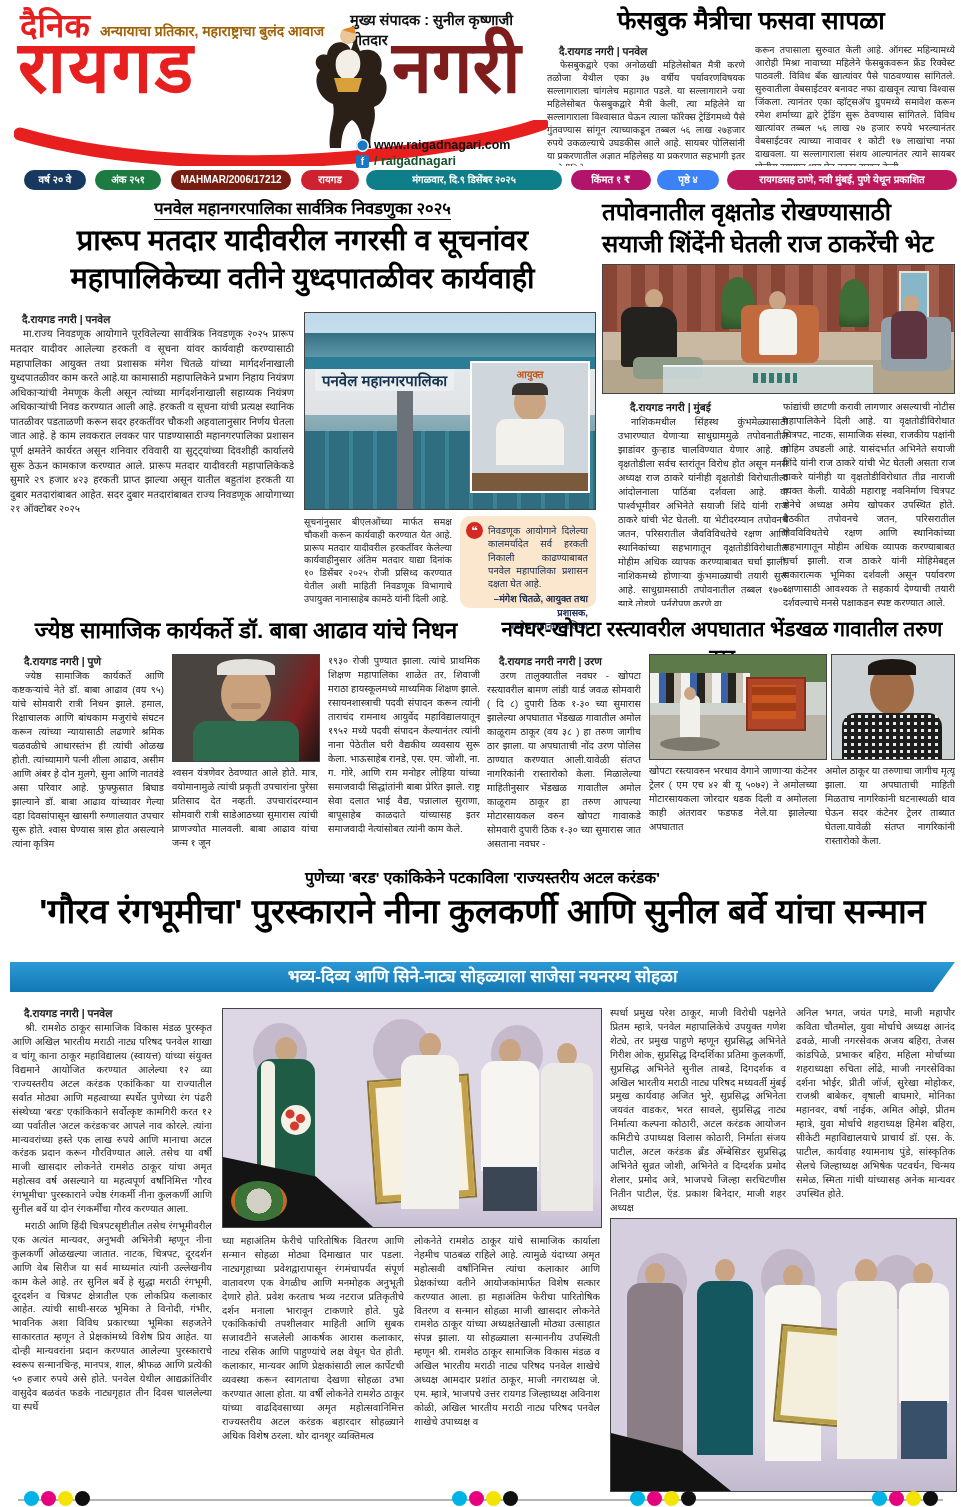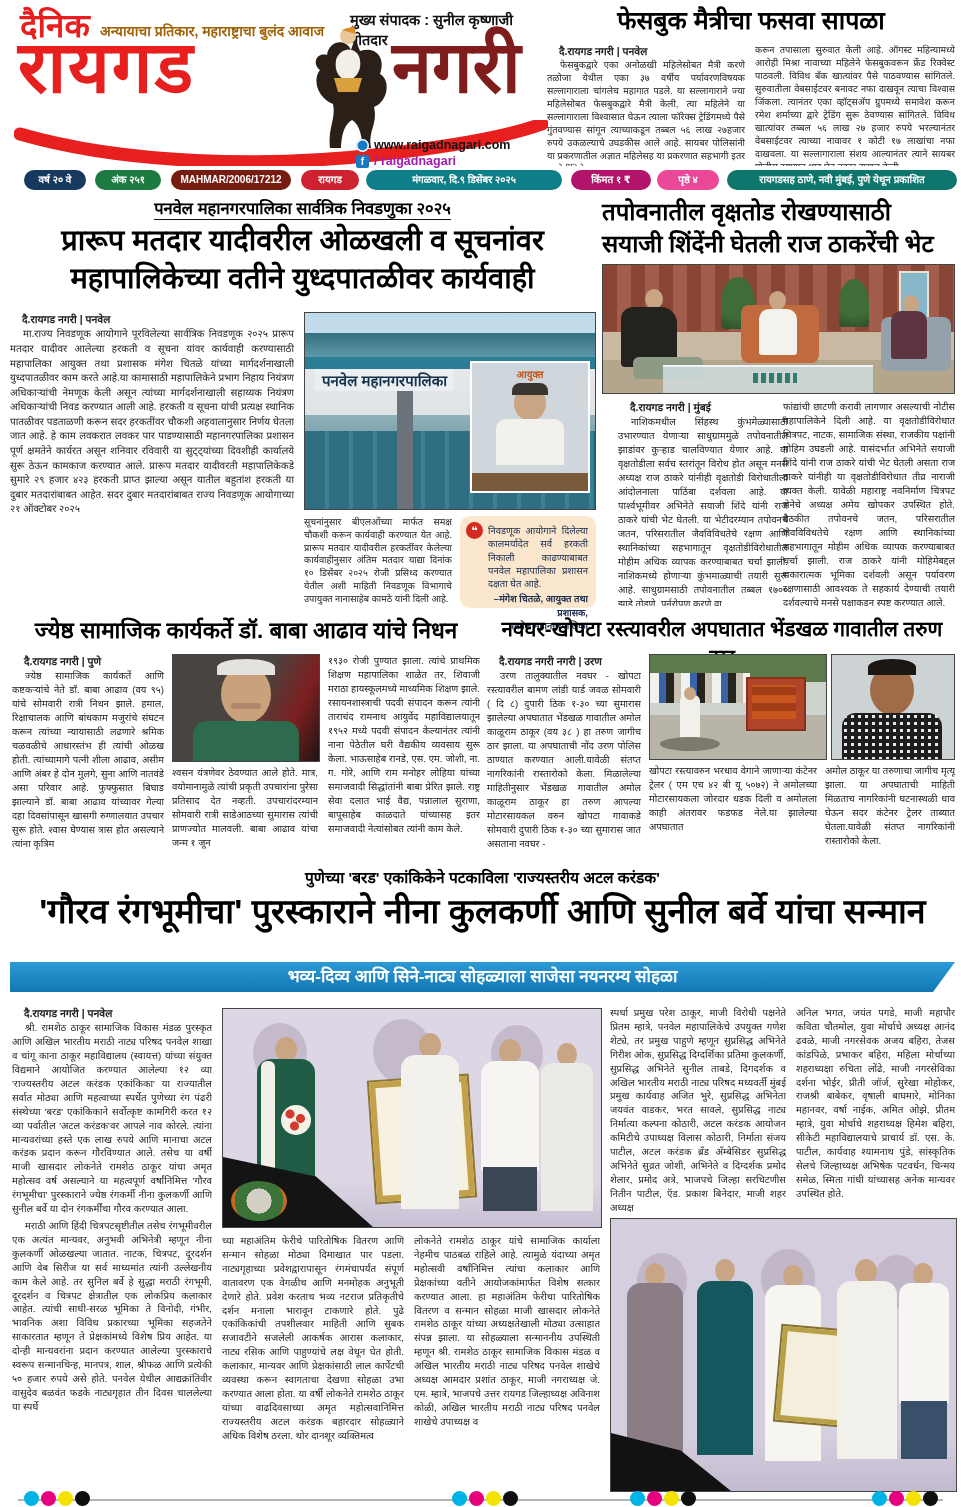--- a/index.html
+++ b/index.html
@@ -49,21 +49,21 @@
     <svg class="abs" style="left:14px;top:120px;" width="534" height="46" viewBox="0 0 534 46">
       <path d="M6 14 C110 44 250 48 370 34 C440 26 495 16 528 4" stroke="#e71f1f" stroke-width="13" fill="none" stroke-linecap="round"></path>
     </svg>
     <div class="abs" style="left:356px;top:138px;">
       <div style="display:flex;align-items:center;gap:5px;">
         <span style="width:13px;height:13px;border-radius:50%;background:#1778c6;display:inline-block;box-shadow:inset 0 0 0 1.5px #fff;"></span>
         <span style="font-size:12.5px;font-weight:700;color:#111;">www.raigadnagari.com</span>
       </div>
       <div style="display:flex;align-items:center;gap:5px;margin-top:2px;">
         <span style="width:13px;height:13px;border-radius:2px;background:#1778c6;color:#fff;font-size:10px;line-height:13px;text-align:center;font-weight:700;display:inline-block;">f</span>
-        <span style="font-size:12.5px;font-weight:700;color:#a21caf;">/ raigadnagari</span>
+        <span style="font-size:12.5px;font-weight:700;color:#14532d;">/ raigadnagari</span>
       </div>
     </div>
   </div>
 
   <div class="abs" style="left:545px;top:2px;width:412px;height:166px;">
     <div class="hl head-center" style="left:0;top:0;width:100%;font-size:25px;">फेसबुक मैत्रीचा फसवा सापळा</div>
     <div class="tcol" style="left:2px;top:42px;width:198px;height:122px;">
       <div class="dl">दै.रायगड नगरी | पनवेल</div>
       <div class="bt" style="font-size:9.3px;line-height:1.4;">फेसबुकद्वारे एका अनोळखी महिलेसोबत मैत्री करणे तळोजा येथील एका ३७ वर्षीय पर्यावरणविषयक सल्लागाराला चांगलेच महागात पडले. या सल्लागाराने ज्या महिलेसोबत फेसबुकद्वारे मैत्री केली, त्या महिलेने या सल्लागाराला विश्वासात घेऊन त्याला फॉरेक्स ट्रेडिंगमध्ये पैसे गुंतवण्यास सांगून त्याच्याकडून तब्बल ५६ लाख २७हजार रुपये उकळल्याचे उघडकीस आले आहे. सायबर पोलिसांनी या प्रकरणातील अज्ञात महिलेसह या प्रकरणात सहभागी इतर आरोपींविरोधात गुन्हा दाखल</div>
     </div>
@@ -72,29 +72,29 @@
     </div>
   </div>
 
   <div class="abs" style="left:0;top:170px;width:961px;height:21px;padding-left:16px;">
     <span class="pill" style="left: 24px; width: 62px; background: rgb(23, 57, 95);">वर्ष २० वे</span>
     <span class="pill" style="left: 95px; width: 66px; background: rgb(29, 122, 64);">अंक २५१</span>
     <span class="pill" style="left: 171px; width: 120px; background: rgb(119, 28, 16);">MAHMAR/2006/17212</span>
     <span class="pill" style="left: 301px; width: 58px; background: rgb(207, 34, 49);">रायगड</span>
     <span class="pill" style="left: 366px; width: 196px; background: rgb(14, 126, 136);">मंगळवार, दि.९ डिसेंबर २०२५</span>
     <span class="pill" style="left: 571px; width: 80px; background: rgb(178, 19, 107);">किंमत १ ₹</span>
-    <span class="pill" style="left: 657px; width: 62px; background: #ec4899;">पृष्ठे ४</span>
-    <span class="pill" style="left: 727px; width: 230px; background: #0f766e;">रायगडसह ठाणे, नवी मुंबई, पुणे येथून प्रकाशित</span>
+    <span class="pill" style="left: 657px; width: 62px; background: #3b82f6;">पृष्ठे ४</span>
+    <span class="pill" style="left: 727px; width: 230px; background: #be185d;">रायगडसह ठाणे, नवी मुंबई, पुणे येथून प्रकाशित</span>
   </div>
 
   <div class="abs" style="left:10px;top:196px;width:585px;height:412px;">
     <div class="hl head-center" style="left:0;top:0;width:100%;font-size:16.5px;">
       <span class="kicker-u">पनवेल महानगरपालिका सार्वत्रिक निवडणुका २०२५</span>
     </div>
-    <div class="hl head-center" style="left:0;top:26px;width:100%;font-size:29px;line-height:1.3;">प्रारूप मतदार यादीवरील ओळखली व सूचनांवर महापालिकेच्या वतीने युध्दपातळीवर कार्यवाही</div>
+    <div class="hl head-center" style="left:0;top:26px;width:100%;font-size:29px;line-height:1.3;">प्रारूप मतदार यादीवरील नगरसी व सूचनांवर महापालिकेच्या वतीने युध्दपातळीवर कार्यवाही</div>
     <div class="tcol" style="left:0;top:116px;width:284px;height:294px;">
       <div class="dl">दै.रायगड नगरी | पनवेल</div>
       <div class="bt">मा.राज्य निवडणूक आयोगाने पूरविलेल्या सार्वत्रिक निवडणूक २०२५ प्रारूप मतदार यादीवर आलेल्या हरकती व सूचना यांवर कार्यवाही करण्यासाठी महापालिका आयुक्त तथा प्रशासक मंगेश चितळे यांच्या मार्गदर्शनाखाली युध्दपातळीवर काम करते आहे.या कामासाठी महापालिकेने प्रभाग निहाय नियंत्रण अधिकाऱ्यांची नेमणूक केली असून त्यांच्या मार्गदर्शनाखाली सहाय्यक नियंत्रण अधिकाऱ्यांची निवड करण्यात आली आहे. हरकती व सूचना यांची प्रत्यक्ष स्थानिक पातळीवर पडताळणी करून सदर हरकतींवर चौकशी अहवालानुसार निर्णय घेतला जात आहे. हे काम लवकरात लवकर पार पाडण्यासाठी महानगरपालिका प्रशासन पूर्ण क्षमतेने कार्यरत असून शनिवार रविवारी या सुट्ट्यांच्या दिवशीही कार्यालये सुरू ठेऊन कामकाज करण्यात आले. प्रारूप मतदार यादीवरती महापालिकेकडे सुमारे २९ हजार ४२३ हरकती प्राप्त झाल्या असून यातील बहुतांश हरकती या दुबार मतदारांबाबत आहेत. सदर दुबार मतदारांबाबत राज्य निवडणूक आयोगाच्या २१ ऑक्टोबर २०२५</div>
     </div>
 
     <div class="photo" style="left:294px;top:116px;width:290px;height:196px;
          background:linear-gradient(180deg,#bdd9ea 0%,#d3e4ef 26%,#e6e9eb 26%,#dfe3e6 52%,#8fb0b9 52%,#41798c 100%);">
       <div class="pa" style="left:0;top:44px;width:100%;height:12px;background:#2a7d95;"></div>
       <div class="pa" style="left:0;top:20px;width:100%;height:24px;background:linear-gradient(180deg,#356f82,#5d97a8);"></div>
       <div class="pa" style="left:10px;top:56px;font-size:15px;font-weight:700;color:#16324d;background:rgba(236,240,242,.85);padding:1px 7px;border-radius:2px;">पनवेल महानगरपालिका</div>

